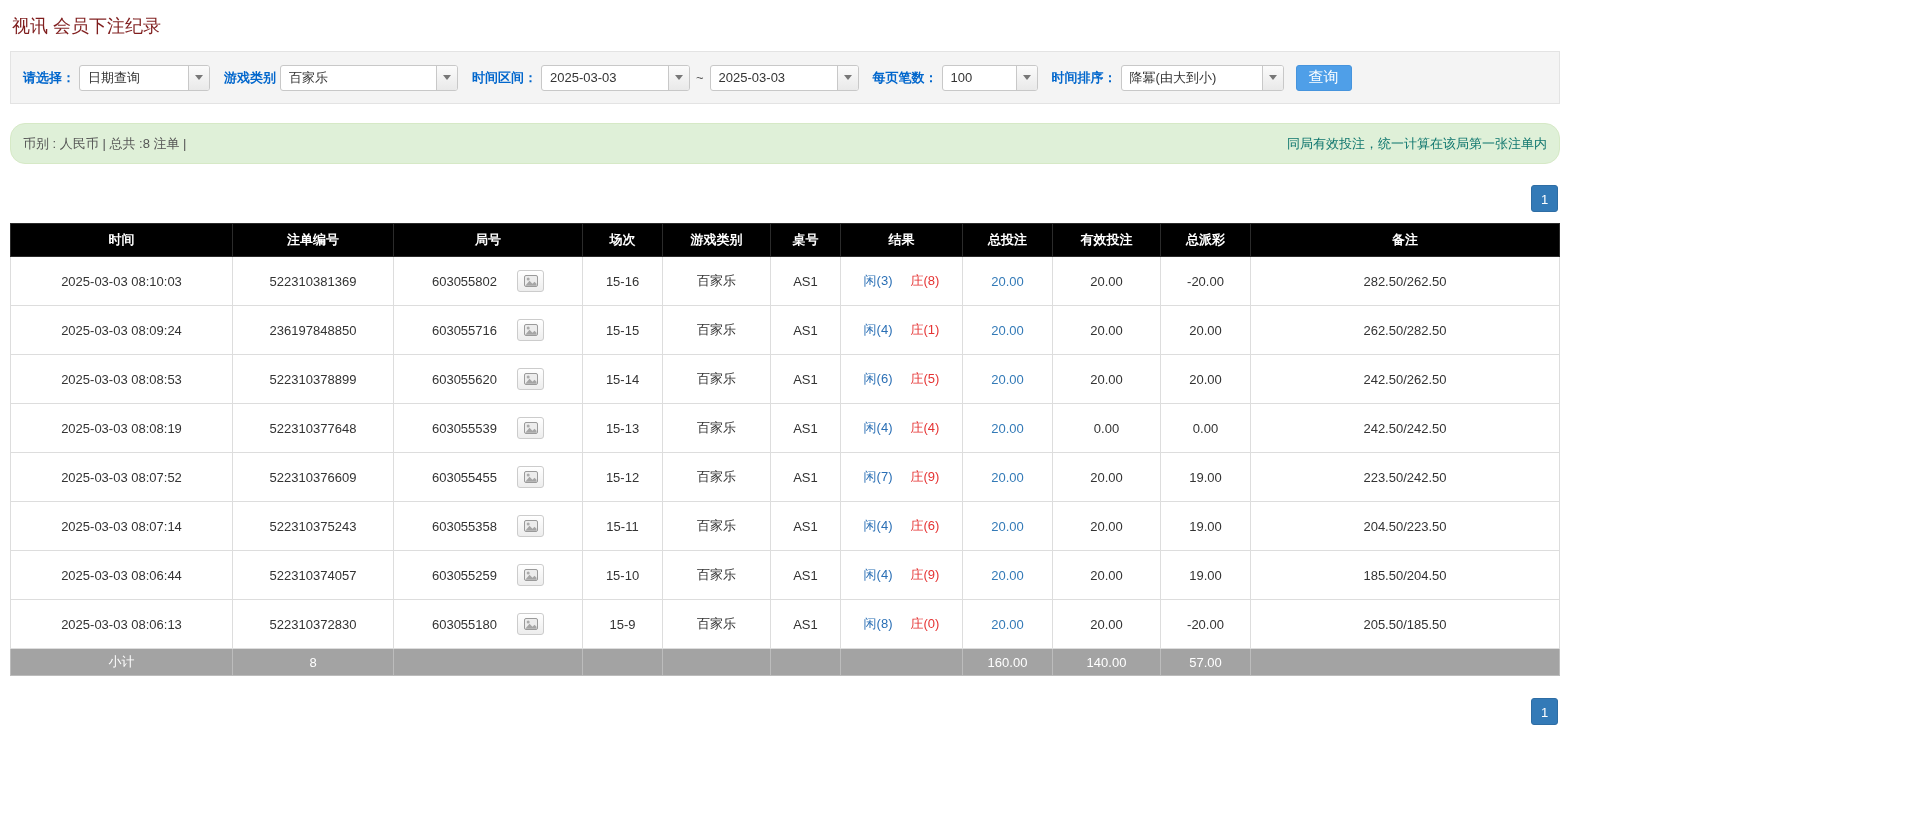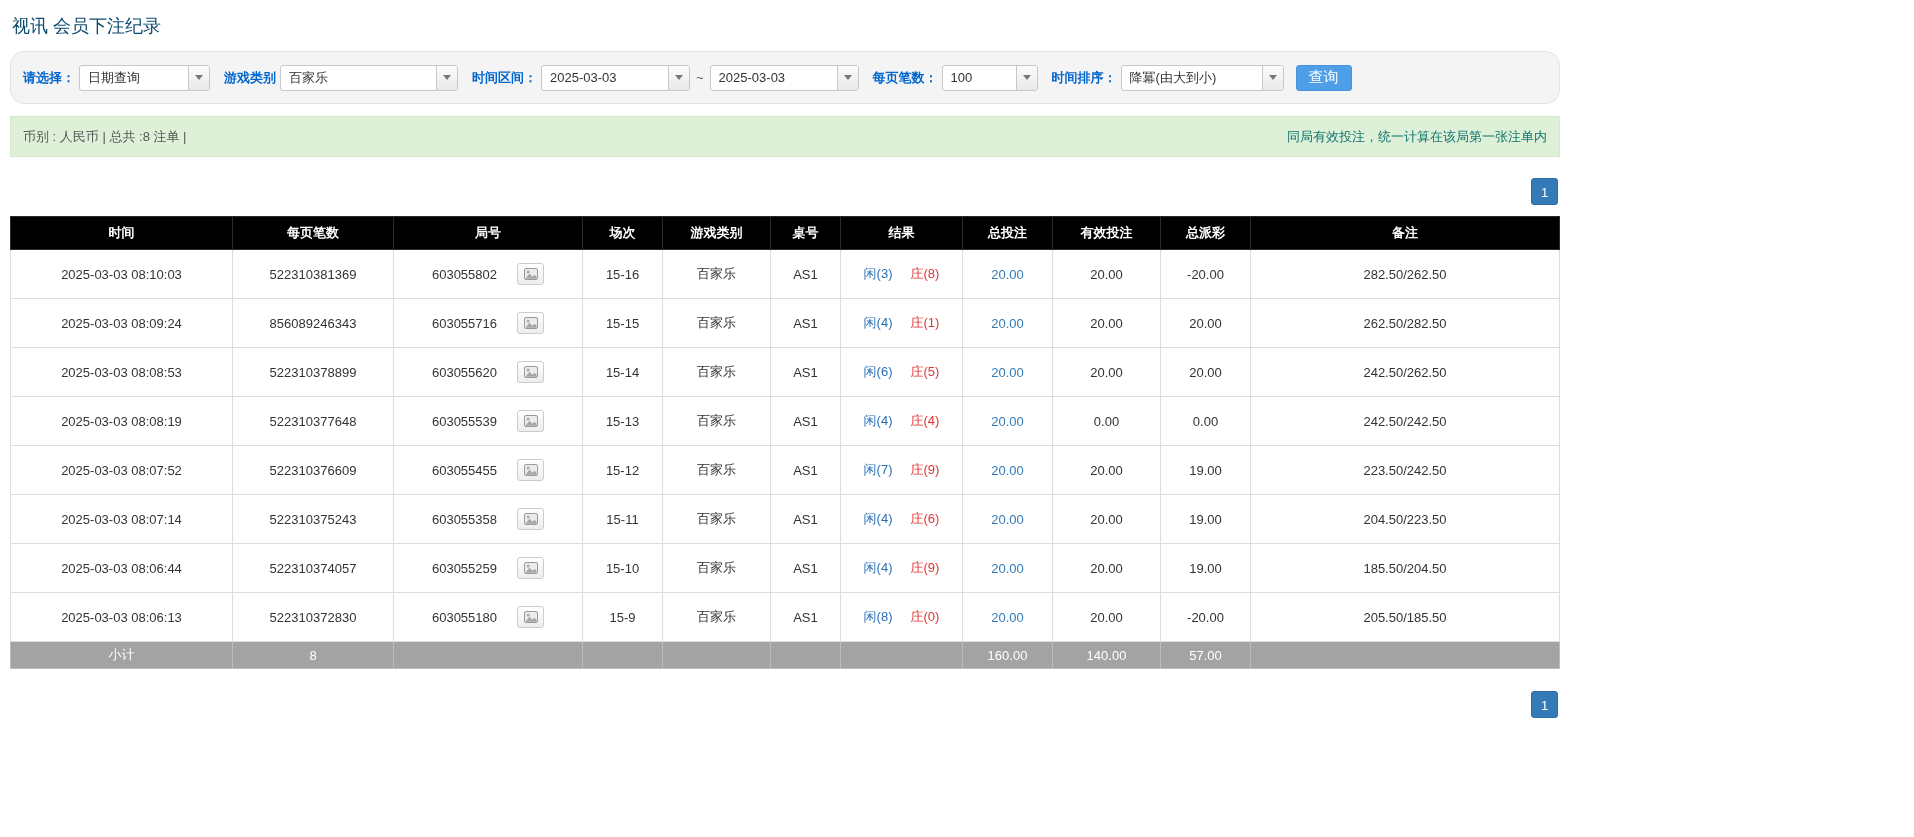--- a/index.html
+++ b/index.html
@@ -8,29 +8,29 @@
     font-family: "Liberation Sans", "DejaVu Sans", sans-serif;
     color: #333;
     min-height: 837px;
     width: 1914px;
   }
   .container { width: 1550px; margin: 0 0 0 10px; }
 
   .page-title {
     font-size: 18px;
     font-weight: 400;
-    color: #0c4a6e;
+    color: #7f1d1d;
     margin: 14px 0 13px 2px;
   }
 
   
   .filter-bar {
     background: #f4f4f4;
     border: 1px solid #e3e3e3;
-    border-radius: 14px;
+    border-radius: 0;
     padding: 12px 10px;
     display: flex;
     align-items: center;
     font-size: 13px;
     height: 53px;
   }
   .filter-label {
     color: #0066cc;
     font-weight: bold;
     margin: 0 4px 0 14px;
@@ -84,24 +84,24 @@
     font-size: 15px;
     border-radius: 3px;
     height: 26px;
     padding: 0 12px;
     cursor: pointer;
     font-family: inherit;
   }
 
   
   .summary-bar {
-    margin-top: 12px;
+    margin-top: 19px;
     background: #dff0d8;
     border: 1px solid #d6e9c6;
-    border-radius: 0;
+    border-radius: 15px;
     padding: 1px 12px;
     height: 41px;
     display: flex;
     align-items: center;
     justify-content: space-between;
     font-size: 13px;
   }
   .summary-left { color: #555; }
   .summary-right { color: #0f766e; }
 
@@ -250,21 +250,21 @@
         <col style="width:70px">
       <col style="width:122px">
         <col style="width:90px">
         <col style="width:108px">
       <col style="width:90px">
         <col>
     </colgroup>
     <thead>
       <tr>
           <th>时间</th>
-          <th>每页笔数</th>
+          <th>注单编号</th>
           <th>局号</th>
           <th>场次</th>
           <th>游戏类别</th>
           <th>桌号</th>
           <th>结果</th>
           <th>总投注</th>
           <th>有效投注</th>
           <th>总派彩</th>
           <th>备注</th>
         </tr>
@@ -293,21 +293,21 @@
     </td>
     <td>
       <a class="bet-link">20.00</a>
     </td>
     <td>20.00</td>
     <td class="neg">-20.00</td>
     <td>282.50/262.50</td>
   </tr>
         <tr>
     <td>2025-03-03 08:09:24</td>
-    <td>856089246343</td>
+    <td>236197848850</td>
     <td>
       <span class="round-wrap">
         <span>603055716</span>
         <button class="icon-btn">
           <svg width="14" height="12" viewBox="0 0 14 12">
             <rect x="0.5" y="0.5" width="13" height="11" rx="1.5" fill="#ececec" stroke="#9a9a9a"></rect>
             <circle cx="4.2" cy="4" r="1.5" fill="#ababab"></circle>
             <path d="M1.5 10.5 L5.5 5.8 L8.5 8.8 L10.5 6.8 L12.5 8.8 V10.8 H1.5 Z" fill="#a6a6a6"></path>
           </svg>
         </button>

